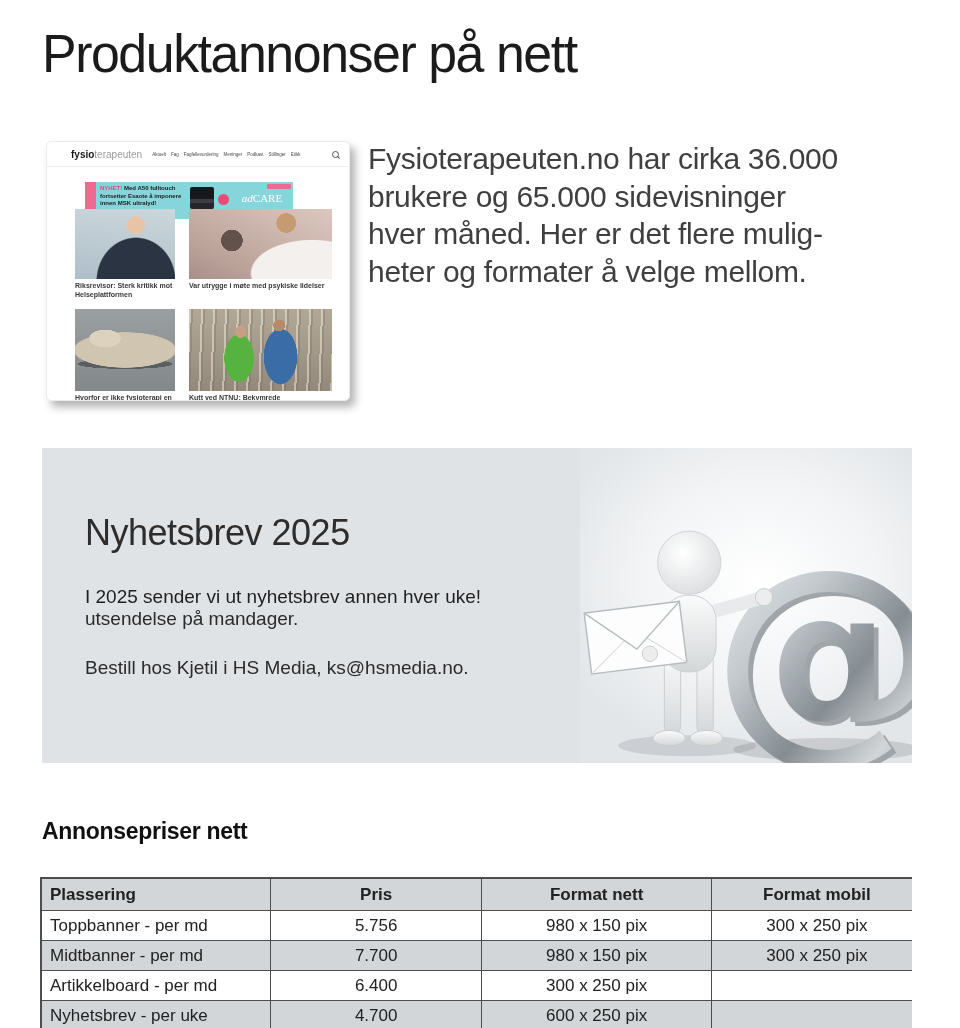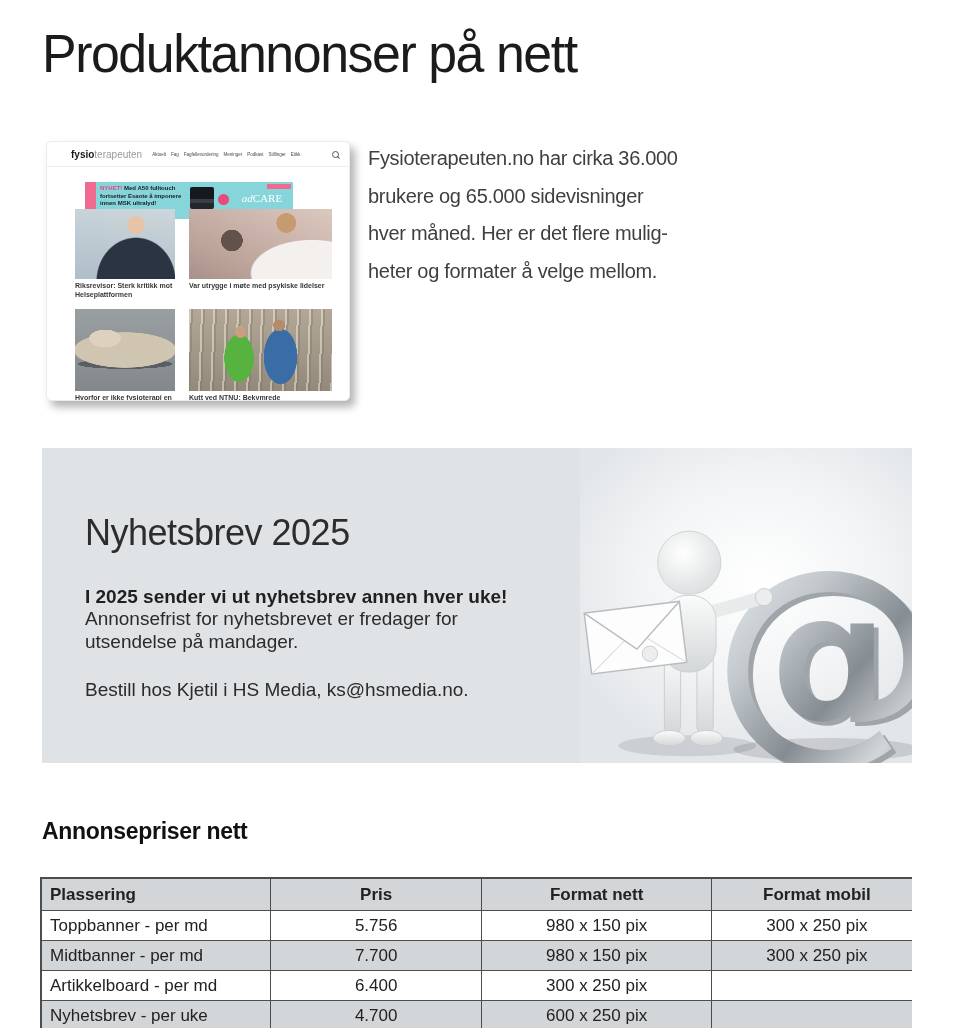--- a/index.html
+++ b/index.html
@@ -4,21 +4,21 @@
 <style>
   html,body{margin:0;padding:0;background:#fff;}
   .page{position:relative;width:912px;height:1028px;background:#fff;overflow:hidden;
         font-family:"Liberation Sans","DejaVu Sans",sans-serif;}
 
   
   .page-title{position:absolute;left:42px;top:22px;font-size:54px;font-weight:400;
     color:#1b1b1b;letter-spacing:-1.5px;transform:scaleX(.96);transform-origin:left top;white-space:nowrap;}
 
   
-  .intro{position:absolute;left:368px;top:140px;width:575px;font-size:20px;color:#3f3f3f;
+  .intro{position:absolute;left:368px;top:140px;width:575px;font-size:30px;color:#3f3f3f;
     letter-spacing:-.3px;}
   .intro span{display:block;line-height:37.5px;}
 
   
   .site-card{position:absolute;left:46px;top:141px;width:302px;height:258px;background:#fff;
     border:1px solid #ececec;border-radius:5px;box-shadow:5px 6px 9px rgba(0,0,0,.3);
     overflow:hidden;}
   .site-header{position:absolute;left:0;top:0;right:0;height:25px;display:flex;align-items:center;
     padding:0 10px 0 24px;border-bottom:1px solid #eee;box-sizing:border-box;}
   .logo{font-size:10px;white-space:nowrap;}
@@ -69,21 +69,21 @@
       radial-gradient(circle 6px at 63% 20%, #b58b69 97%, transparent 100%),
       radial-gradient(ellipse 15px 24px at 35% 60%, #57b340 97%, transparent 100%),
       radial-gradient(ellipse 17px 28px at 64% 58%, #3a6ca6 97%, transparent 100%),
       repeating-linear-gradient(92deg, rgba(240,235,220,.5) 0 2px, rgba(120,110,95,.35) 2px 4px, transparent 4px 12px),
       linear-gradient(180deg,#b3a897 0%,#93897b 100%);}
 
   
   .gray-box{position:absolute;left:42px;top:448px;width:883px;height:315px;background:#e0e3e6;}
   .nb-text{position:absolute;left:43px;top:64px;color:#2b2b2b;}
   .nb-heading{font-size:36px;font-weight:400;color:#2d2d2d;letter-spacing:-.5px;}
-  .nb-lead{margin-top:32px;font-size:19px;font-weight:bold;color:#1f1f1f;}
+  .nb-lead{margin-top:32px;font-size:19px;font-weight:normal;color:#1f1f1f;}
   .nb-body span{display:block;font-size:19px;line-height:22.5px;}
   .nb-contact{margin-top:26px;font-size:19px;}
   .illus{position:absolute;right:0;top:0;width:345px;height:315px;
     background:radial-gradient(ellipse 62% 58% at 52% 42%, #ffffff 0%, #f2f4f5 55%, #e3e6e9 100%);}
   .illus svg{display:block;width:100%;height:100%;}
 
   
   .prices-heading{position:absolute;left:42px;top:818px;font-size:23px;font-weight:bold;color:#111;
     letter-spacing:-.3px;}
   .price-table{position:absolute;left:40px;top:877px;width:884px;border-collapse:collapse;
@@ -191,21 +191,20 @@
             <path d="M8,216 L46,186 M108,216 L70,186" fill="none" stroke="#d3d7d9" stroke-width="1"></path>
           </g>
           <circle cx="73" cy="201" r="8" fill="#ededee" stroke="#c9cccd" stroke-width="1"></circle>
         </g>
       </svg>
     </div>
     <div class="nb-text">
       <div class="nb-heading">Nyhetsbrev 2025</div>
       <div class="nb-lead">I 2025 sender vi ut nyhetsbrev annen hver uke!</div>
       <div class="nb-body">
-        <span>Annonsefrist for nyhetsbrevet er fredager for</span>
         <span>utsendelse på mandager.</span>
       </div>
       <div class="nb-contact">Bestill hos Kjetil i HS Media, ks@hsmedia.no.</div>
     </div>
   </div>
 
   <div class="prices-heading">Annonsepriser nett</div>
 
   <table class="price-table">
     <colgroup>

